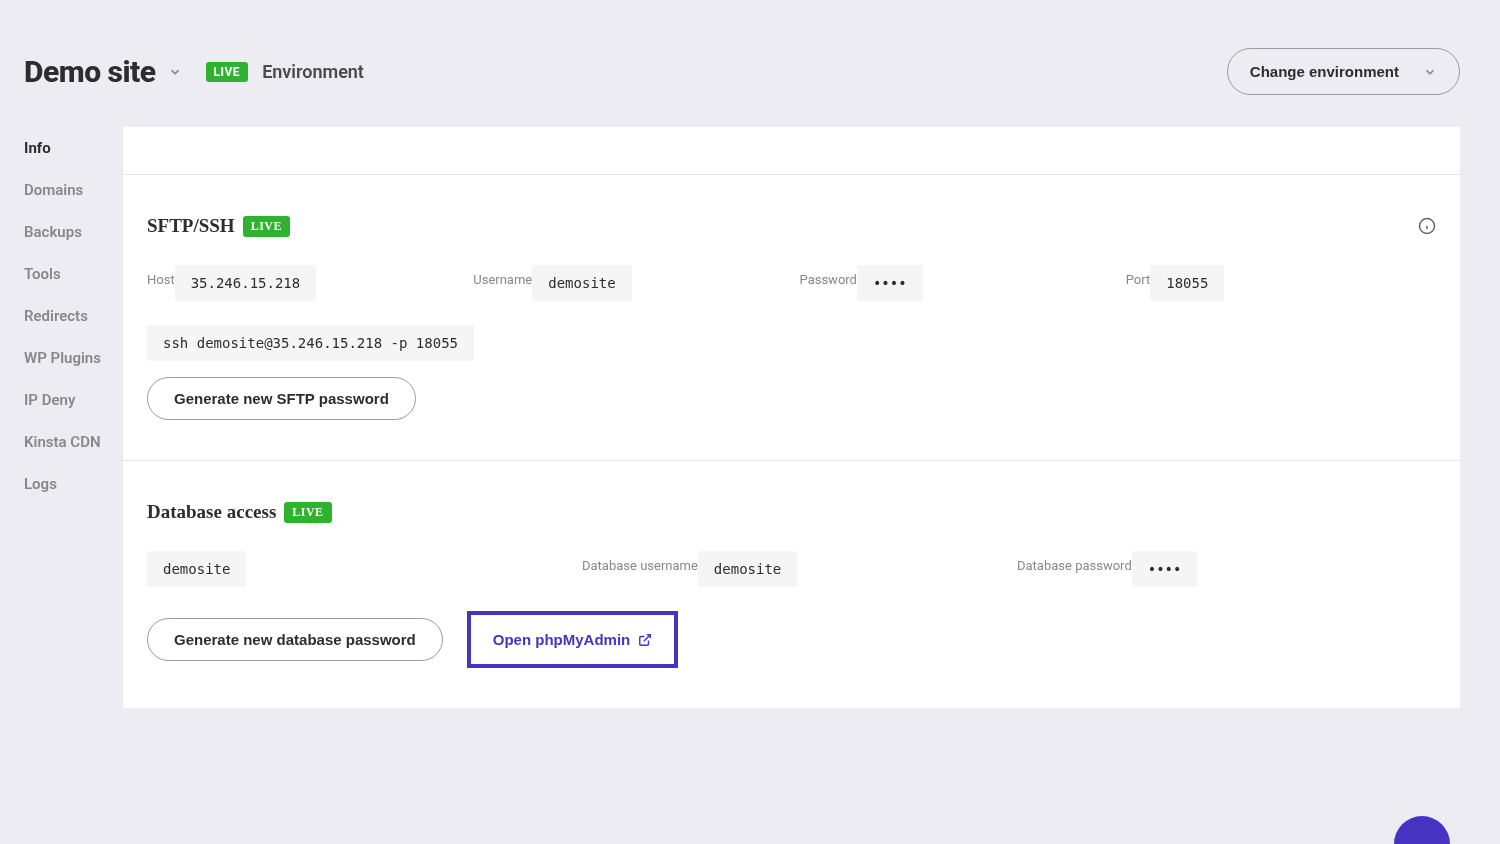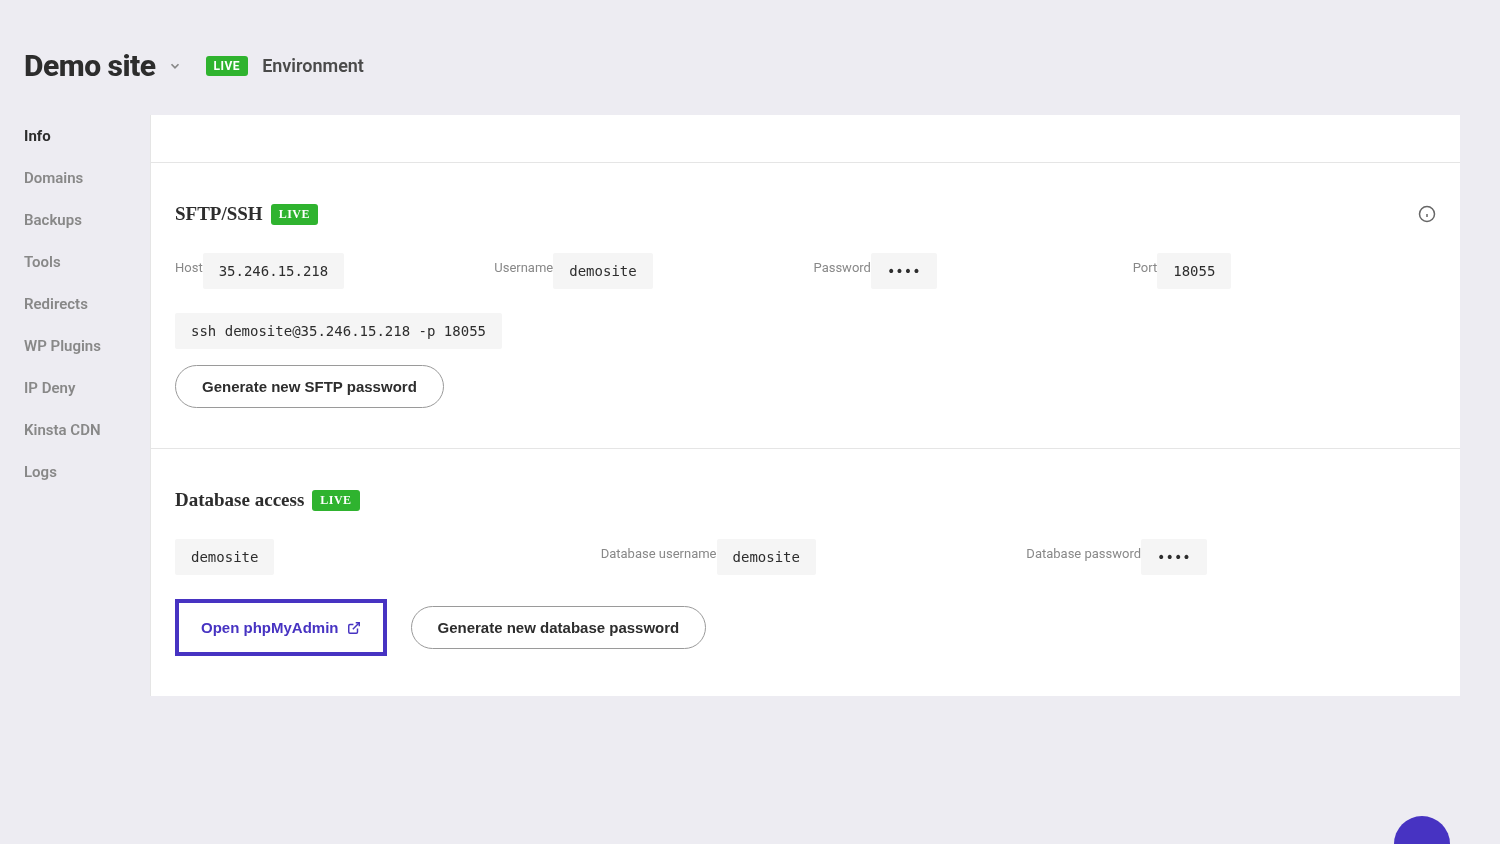--- a/index.html
+++ b/index.html
@@ -61,21 +61,20 @@
       font-size: 15px;
       font-weight: 700;
       color: #2d2d2d;
       display: flex;
       align-items: center;
       gap: 24px;
       cursor: pointer;
     }
     .main-wrapper {
       display: flex;
-      gap: 28px;
     }
     .sidebar {
       width: 122px;
       padding-left: 24px;
       font-size: 15px;
       font-weight: 600;
     }
     .sidebar-item {
       padding: 12px 0;
       color: #888;
@@ -207,20 +206,26 @@
 
 <div class="header">
   <div class="header-left">
     <span class="site-title">Demo site</span>
     <svg class="chevron-down" viewBox="0 0 24 24" fill="none" stroke="currentColor" stroke-width="3">
         <polyline points="6 9 12 15 18 9"></polyline>
       </svg>
     <span class="live-badge">LIVE</span>
     <span class="env-label">Environment</span>
   </div>
+  <button class="change-env-btn">
+    <span>Change environment</span>
+    <svg class="chevron-down" style="margin:0" viewBox="0 0 24 24" fill="none" stroke="currentColor" stroke-width="3">
+        <polyline points="6 9 12 15 18 9"></polyline>
+      </svg>
+  </button>
 </div>
 
 <div class="main-wrapper">
   <div class="sidebar">
     <div class="sidebar-item active"><span>Info</span></div>
     <div class="sidebar-item"><span>Domains</span></div>
     <div class="sidebar-item"><span>Backups</span></div>
     <div class="sidebar-item"><span>Tools</span></div>
     <div class="sidebar-item"><span>Redirects</span></div>
     <div class="sidebar-item"><span>WP Plugins</span></div>
@@ -291,29 +296,29 @@
           <span class="field-label">Database username</span>
           <span class="field-value">demosite</span>
         </div>
         <div class="field">
           <span class="field-label">Database password</span>
           <span class="field-value">••••</span>
         </div>
       </div>
 
       <div class="btn-row">
+        <button class="btn">
+          <span>Generate new database password</span>
+        </button>
         <button class="btn btn-highlighted">
           <span>Open phpMyAdmin</span>
           <svg class="external-icon" viewBox="0 0 24 24" fill="none" stroke="currentColor" stroke-width="2.5">
               <path d="M18 13v6a2 2 0 0 1-2 2H5a2 2 0 0 1-2-2V8a2 2 0 0 1 2-2h6"></path>
               <polyline points="15 3 21 3 21 9"></polyline>
               <line x1="10" y1="14" x2="21" y2="3"></line>
             </svg>
         </button>
-        <button class="btn">
-          <span>Generate new database password</span>
-        </button>
       </div>
     </div>
   </div>
 </div>
 
 <div class="fab"></div>
 
 </body></html>

